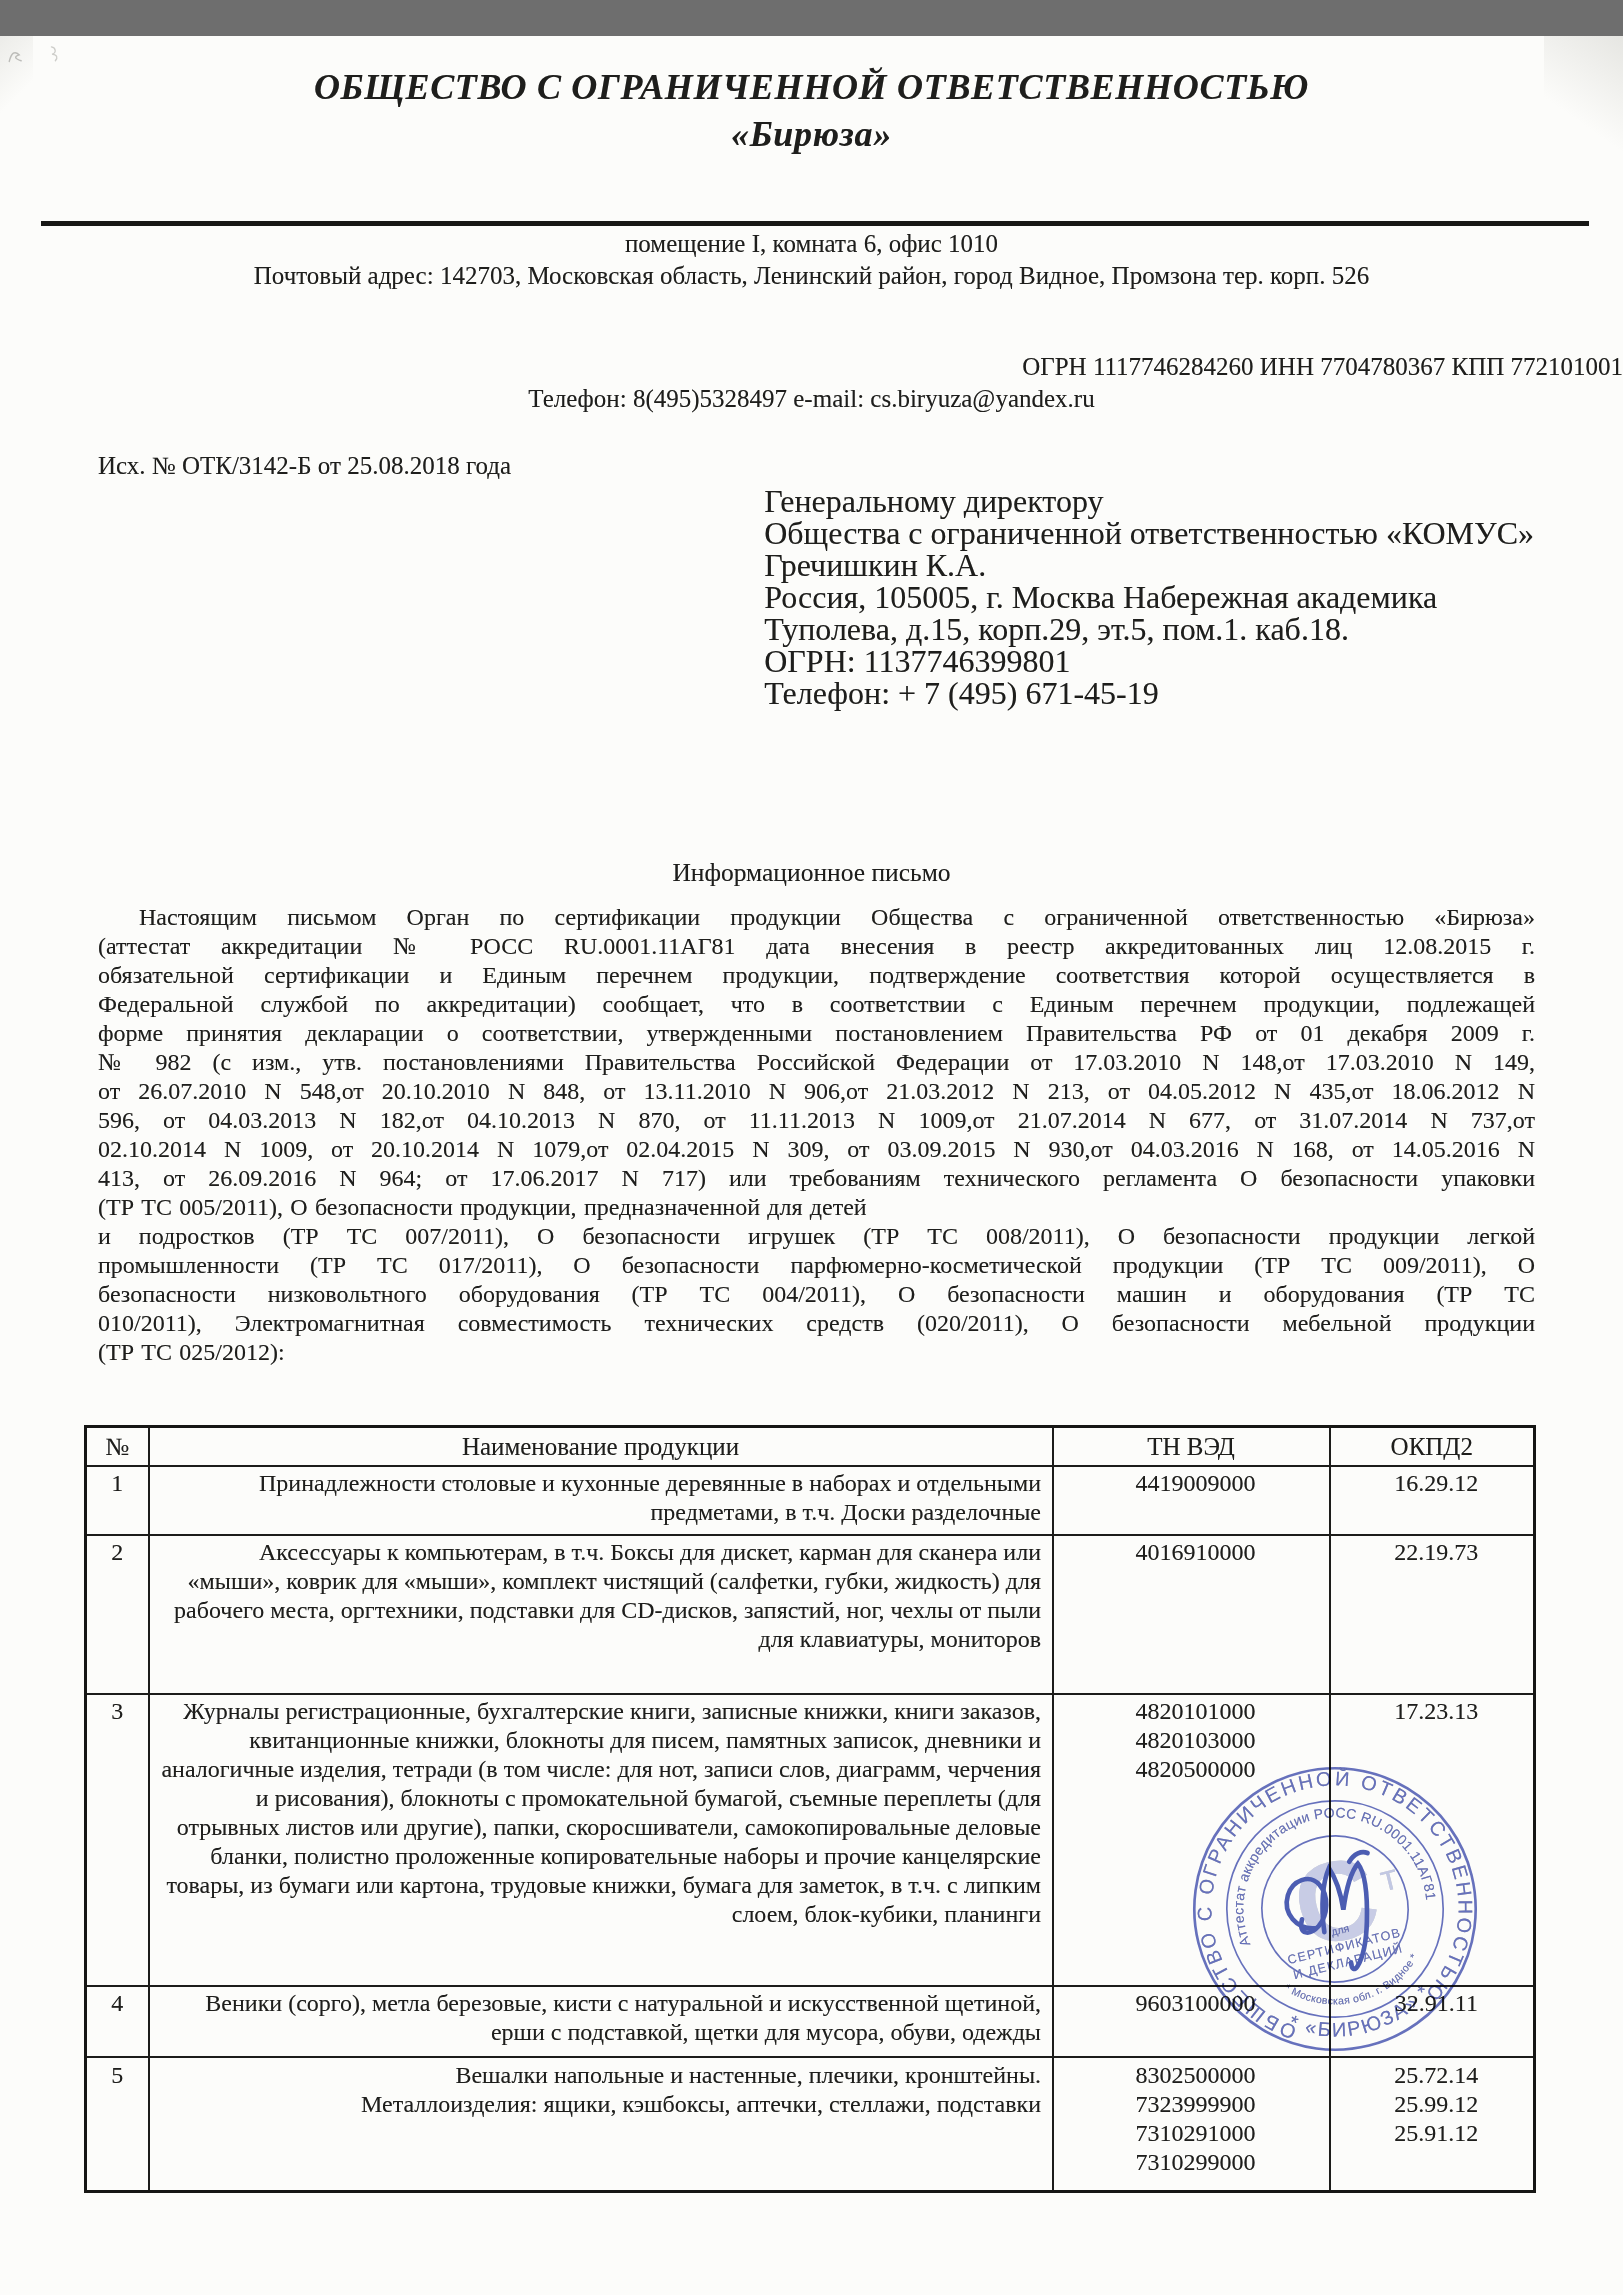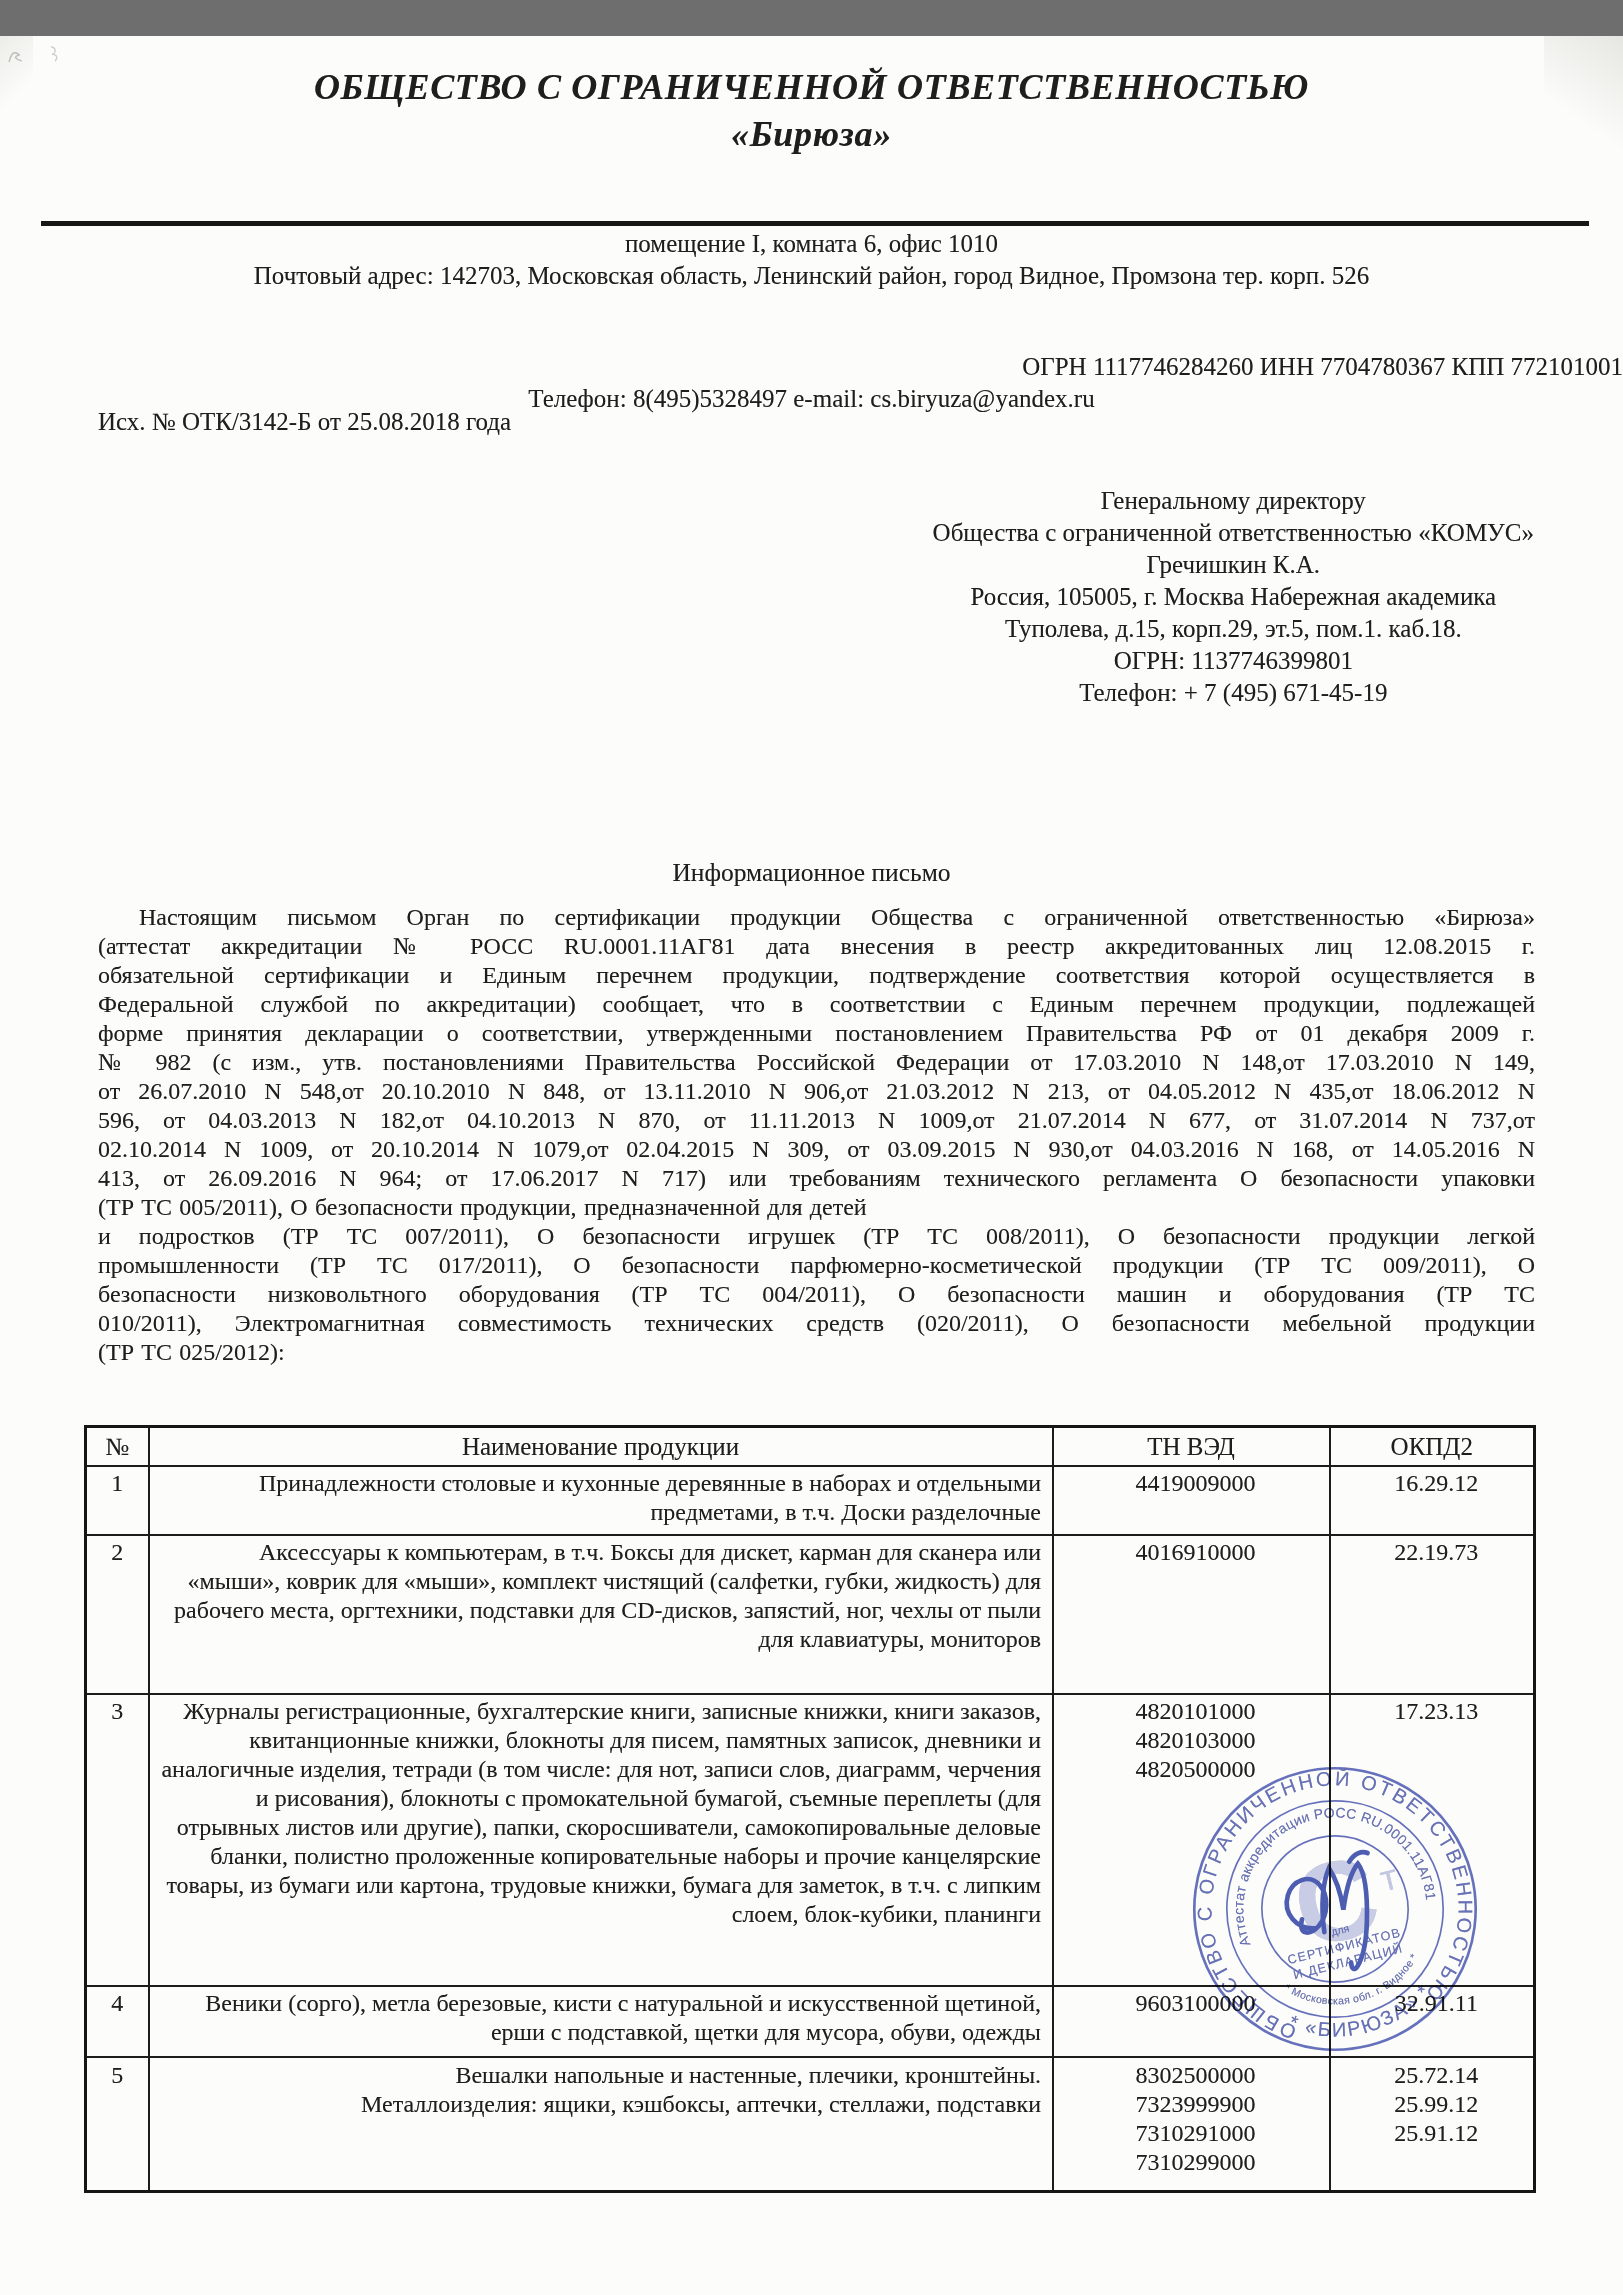--- a/index.html
+++ b/index.html
@@ -17,24 +17,24 @@
     font-weight:bold;font-style:italic;letter-spacing:0.7px;}
   .doc-title .l1{font-size:36px;line-height:47px;}
   .doc-title .l2{font-size:36px;line-height:47px;}
   .rule{position:absolute;top:185px;left:41px;width:1548px;height:4.6px;background:#171715;}
 
   .addr-block{position:absolute;top:192px;left:0;width:100%;text-align:center;
     font-size:25px;line-height:32px;}
   .reg-line{position:absolute;top:317px;left:0;width:100%;text-align:right;font-size:25px;}
   .contact-line{position:absolute;top:349px;left:0;width:100%;text-align:center;font-size:25px;}
 
-  .out-ref{position:absolute;top:372px;left:98px;font-size:25px;}
-
-  .recipient{position:absolute;top:449px;right:89px;text-align:center;
-    font-size:25px;line-height:32px;}
+  .out-ref{position:absolute;top:416px;left:98px;font-size:25px;}
+
+  .recipient{position:absolute;top:449px;right:89px;text-align:left;
+    font-size:32px;line-height:32px;}
 
   .letter-title{position:absolute;top:822px;left:0;width:100%;text-align:center;font-size:25.5px;}
 
   .letter-body{position:absolute;top:867px;left:98px;width:1437px;
     font-size:24px;line-height:29px;word-spacing:1.3px;}
   .body-line{text-align:justify;white-space:normal;}
   .body-line.just{text-align-last:justify;}
   .body-line.indent{text-indent:41px;}
 
   table.ptable{position:absolute;top:1389px;left:84px;width:1450px;

